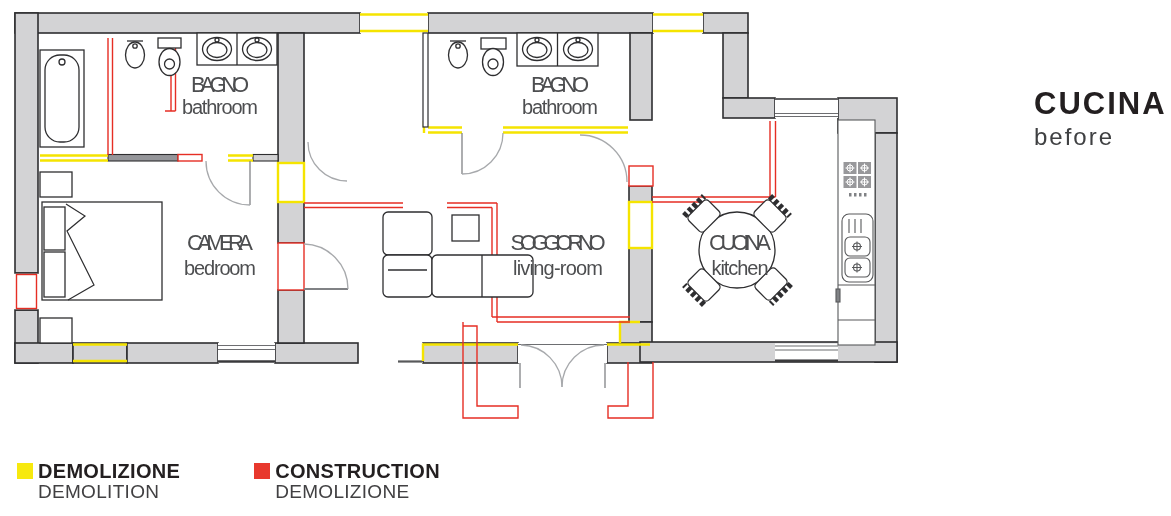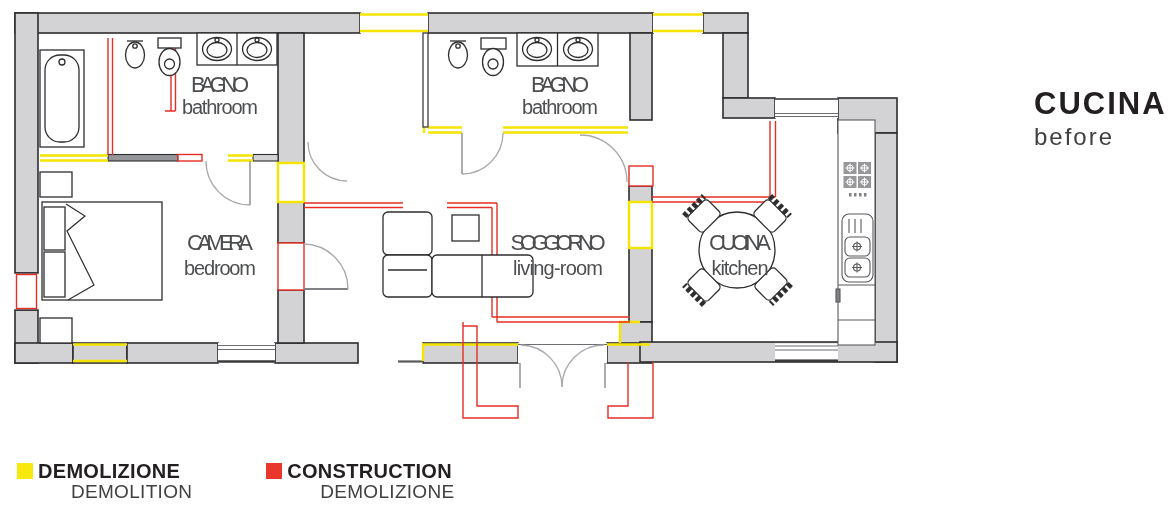--- a/index.html
+++ b/index.html
@@ -6,21 +6,21 @@
     font-family:"Liberation Sans", sans-serif;}
   .stage{position:relative;width:949px;height:516px;}
   svg{position:absolute;left:0;top:0;}
   .title-block{position:absolute;left:1034px;top:88px;width:135px;color:#231f20;}
   .title-main{font-weight:bold;font-size:31px;letter-spacing:2px;line-height:32px;}
   .title-sub{font-size:24px;font-weight:400;color:#3f4042;letter-spacing:2px;line-height:33px;}
   .legend{position:absolute;left:17px;top:461px;display:flex;gap:74px;}
   .legend-item{display:flex;align-items:flex-start;}
   .swatch{width:16px;height:16px;margin-right:5px;margin-top:2px;}
   .legend-label{font-weight:bold;font-size:20px;color:#231f20;letter-spacing:0.3px;line-height:20px;}
-  .legend-sub{font-size:19px;color:#414042;letter-spacing:0.3px;line-height:22px;margin-left:33px;}
+  .legend-sub{font-size:19px;color:#414042;letter-spacing:0.3px;line-height:22px;}
   text{font-family:"Liberation Sans", sans-serif;}
   .room-name{fill:#4d4e50;font-size:22px;}
   .room-sub{fill:#4d4e50;font-size:20px;}
 </style>
 </head>
 <body>
 
 <div class="stage">
 <svg width="1171" height="516" viewBox="0 0 1171 516">
 

